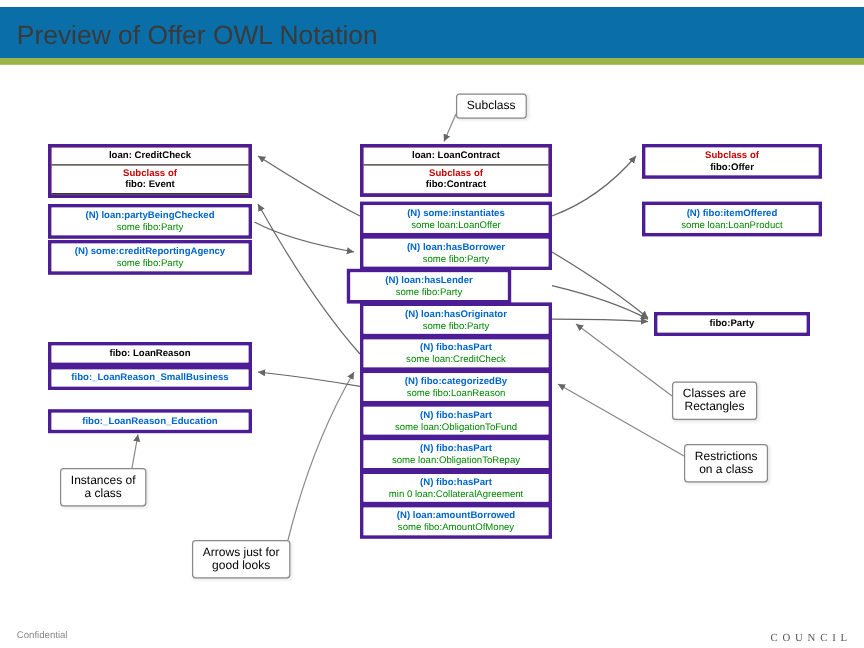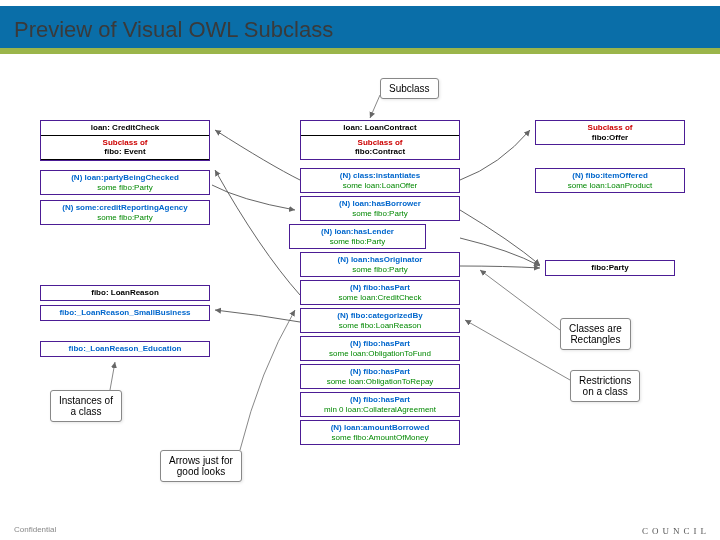--- a/index.html
+++ b/index.html
@@ -9,29 +9,29 @@
 .diagram{position:absolute;top:70px;left:0;width:720px;height:460px}
 .box{position:absolute;background:#fff;border:1px solid #000;font-size:8px;text-align:center;padding:2px 3px;line-height:1.2}
 .hdr{font-weight:bold;color:#000}
 .sub{color:#c00;font-weight:bold}
 .subv{color:#000;font-weight:bold}
 .n{color:#0066cc;font-weight:bold}
 .nv{color:#008800}
 .inst{color:#0066cc;font-weight:bold}
 .note{position:absolute;background:#fff;border:1px solid #888;font-size:10px;padding:4px 8px;text-align:center;border-radius:3px;box-shadow:1px 1px 3px rgba(0,0,0,.1)}
 .arrow{position:absolute;pointer-events:none}
-.class-box{position:absolute;border:1px solid #4c1d95;background:#b91c1c}
+.class-box{position:absolute;border:3px solid #4c1d95;background:#b91c1c}
 .footer{position:absolute;bottom:6px;left:14px;font-size:8px;color:#888}
 .logo{position:absolute;bottom:4px;right:10px;font-size:9px;letter-spacing:4px;color:#555;font-family:Georgia,serif}
 </style>
 </head>
 <body>
 
 <div class="header">
-  <div class="title">Preview of Visual OWL Subclass</div>
+  <div class="title">Preview of Offer OWL Notation</div>
 </div>
 
 <div class="diagram">
 
   <div class="note" style="left:380px;top:8px">Subclass</div>
 
   <div class="class-box" style="left:40px;top:50px;width:170px">
     <div class="box hdr" style="position:static;border:none;border-bottom:1px solid #000">loan: CreditCheck</div>
     <div class="box" style="position:static;border:none;border-bottom:1px solid #000">
       <div class="sub">Subclass of</div>
@@ -63,21 +63,21 @@
 
   <div class="class-box" style="left:300px;top:50px;width:160px">
     <div class="box hdr" style="position:static;border:none;border-bottom:1px solid #000">loan: LoanContract</div>
     <div class="box" style="position:static;border:none">
       <div class="sub">Subclass of</div>
       <div class="subv">fibo:Contract</div>
     </div>
   </div>
   <div class="class-box" style="left:300px;top:98px;width:160px">
       <div class="box" style="position:static;border:none">
-        <div class="n">(N) class:instantiates</div>
+        <div class="n">(N) some:instantiates</div>
         <div class="nv">some loan:LoanOffer</div>
       </div>
     </div>
   <div class="class-box" style="left:300px;top:126px;width:160px">
       <div class="box" style="position:static;border:none">
         <div class="n">(N) loan:hasBorrower</div>
         <div class="nv">some fibo:Party</div>
       </div>
     </div>
   <div class="class-box" style="left:289px;top:154px;width:137px">

